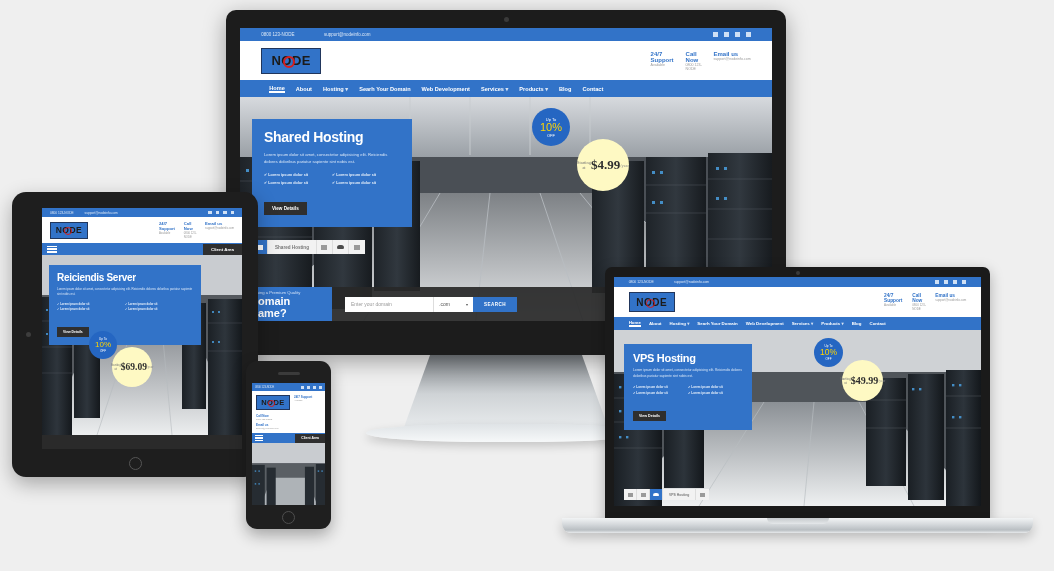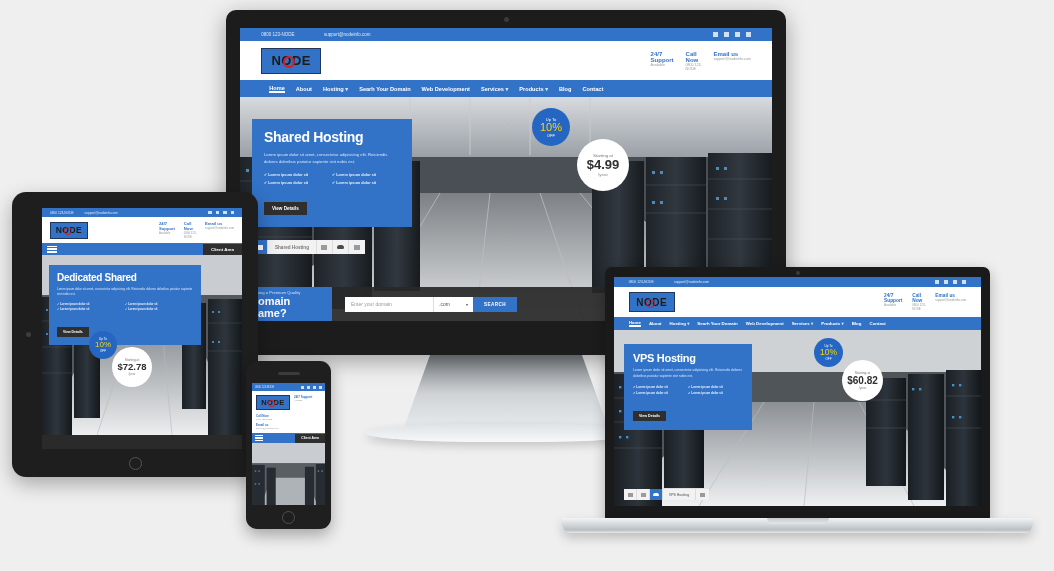--- a/index.html
+++ b/index.html
@@ -33,22 +33,22 @@
   .servers { position:absolute; inset:0; }
   .promo { position:absolute; background:#3273c8; color:#fff; }
   .promo h1 { font-weight:bold; letter-spacing:-.3px; }
   .promo p { color:#d7e5f7; }
   .feats { display:flex; flex-wrap:wrap; }
   .feats span { color:#e7f0fb; display:block; }
   .btn-dark { background:#2f2f2f; color:#fff; display:inline-block; font-weight:bold; }
   .badge-off { position:absolute; border-radius:50%; background:#2566c2; color:#fff; display:flex;
                flex-direction:column; align-items:center; justify-content:center; text-align:center; }
   .badge-off .big { font-weight:normal; color:#ffd400; }
-  .badge-price { position:absolute; border-radius:50%; background:#ffffff; color:#333; display:flex;
-                 flex-direction:column; align-items:center; justify-content:center; text-align:center; }
+  .badge-price { position:absolute; border-radius:50%; background:#fef9c3; color:#333; display:flex;
+                 flex-direction:row; align-items:center; justify-content:center; text-align:center;font-family:Liberation Serif, serif; }
   .badge-price .big { font-weight:bold; color:#2f2f2f; }
   .tabrow { position:absolute; display:flex; align-items:stretch; background:#f2f2f2; }
   .tabrow .tab { background:#f2f2f2; display:flex; align-items:center; justify-content:center; color:#8d8d8d;
                  border-right:1px solid #ddd; }
   .tabrow .tab.on { background:#3273c8; color:#fff; }
   .tabrow .tab.lbl { color:#777; font-weight:bold; }
   .icn { display:block; background:currentColor; }
   .domainbar { position:absolute; left:0; right:0; bottom:0; background:rgba(40,40,40,.92); display:flex; align-items:center; }
   .dom-left { background:#3273c8; color:#fff; height:100%; display:flex; flex-direction:column; justify-content:center; }
   .dom-left .s { color:#cfe0f7; }
@@ -385,39 +385,39 @@
             <g stroke="#575d64" stroke-width=".6" opacity=".6">
               <line x1="0" y1="66" x2="30" y2="66"></line>
                 <line x1="0" y1="92" x2="30" y2="92"></line>
                 <line x1="0" y1="118" x2="30" y2="118"></line>
               <line x1="166" y1="68" x2="200" y2="68"></line>
                 <line x1="166" y1="96" x2="200" y2="96"></line>
             </g>
           </svg>
 
           <div class="promo" style="left:7px;top:10px;width:152px;padding:7px 8px 8px;">
-            <h1 style="font-size:10px;margin-bottom:4px;">Dedicated Shared</h1>
+            <h1 style="font-size:10px;margin-bottom:4px;">Reiciendis Server</h1>
             <p style="font-size:3px;line-height:1.6;margin-bottom:5px;">Lorem ipsum dolor sit amet, consectetur adipisicing elit. Reiciendis dolores doloribus pariatur sapiente sint nobis est.</p>
             <div class="feats" style="font-size:2.8px;line-height:2;margin-bottom:6px;">
               <span style="width:50%;">✔ <b>Lorem ipsum dolor sit</b></span>
               <span style="width:50%;">✔ <b>Lorem ipsum dolor sit</b></span>
               <span style="width:50%;">✔ <b>Lorem ipsum dolor sit</b></span>
               <span style="width:50%;">✔ <b>Lorem ipsum dolor sit</b></span>
             </div>
             <a class="btn-dark" style="font-size:3.4px;padding:3px 6px;">View Details</a>
           </div>
 
           <div class="badge-off" style="left:47px;top:76px;width:28px;height:28px;">
             <span style="font-size:3px;">Up To</span>
             <span class="big" style="font-size:8px;line-height:1;">10%</span>
             <span style="font-size:3px;">OFF</span>
           </div>
           <div class="badge-price" style="left:70px;top:92px;width:40px;height:40px;">
             <span style="font-size:3.2px;color:#777;">Starting at</span>
-            <span class="big" style="font-size:9.5px;line-height:1.1;">$72.78</span>
+            <span class="big" style="font-size:9.5px;line-height:1.1;">$69.09</span>
             <span style="font-size:3.2px;color:#888;">/year</span>
           </div>
         </div>
       </div>
     </div>
   </div>
 
   <div id="phone">
     <div class="bezel"></div>
     <div class="spk"></div>
@@ -608,21 +608,21 @@
             <a class="btn-dark" style="font-size:3.6px;padding:3px 6px;">View Details</a>
           </div>
 
           <div class="badge-off" style="left:200px;top:8px;width:29px;height:29px;">
             <span style="font-size:3px;">Up To</span>
             <span class="big" style="font-size:8.5px;line-height:1;">10%</span>
             <span style="font-size:3px;">OFF</span>
           </div>
           <div class="badge-price" style="left:228px;top:30px;width:41px;height:41px;">
             <span style="font-size:3.4px;color:#777;">Starting at</span>
-            <span class="big" style="font-size:10px;line-height:1.1;">$60.82</span>
+            <span class="big" style="font-size:10px;line-height:1.1;">$49.99</span>
             <span style="font-size:3.4px;color:#888;">/year</span>
           </div>
 
           <div class="tabrow" style="left:10px;bottom:6px;height:11px;font-size:3.4px;">
             <div class="tab" style="width:13px;">
                 <span class="icn" style="width:5px;height:4px;background:#9a9a9a;"></span>
               </div>
             <div class="tab" style="width:13px;">
                 <span class="icn" style="width:5px;height:4px;background:#9a9a9a;"></span>
               </div>

